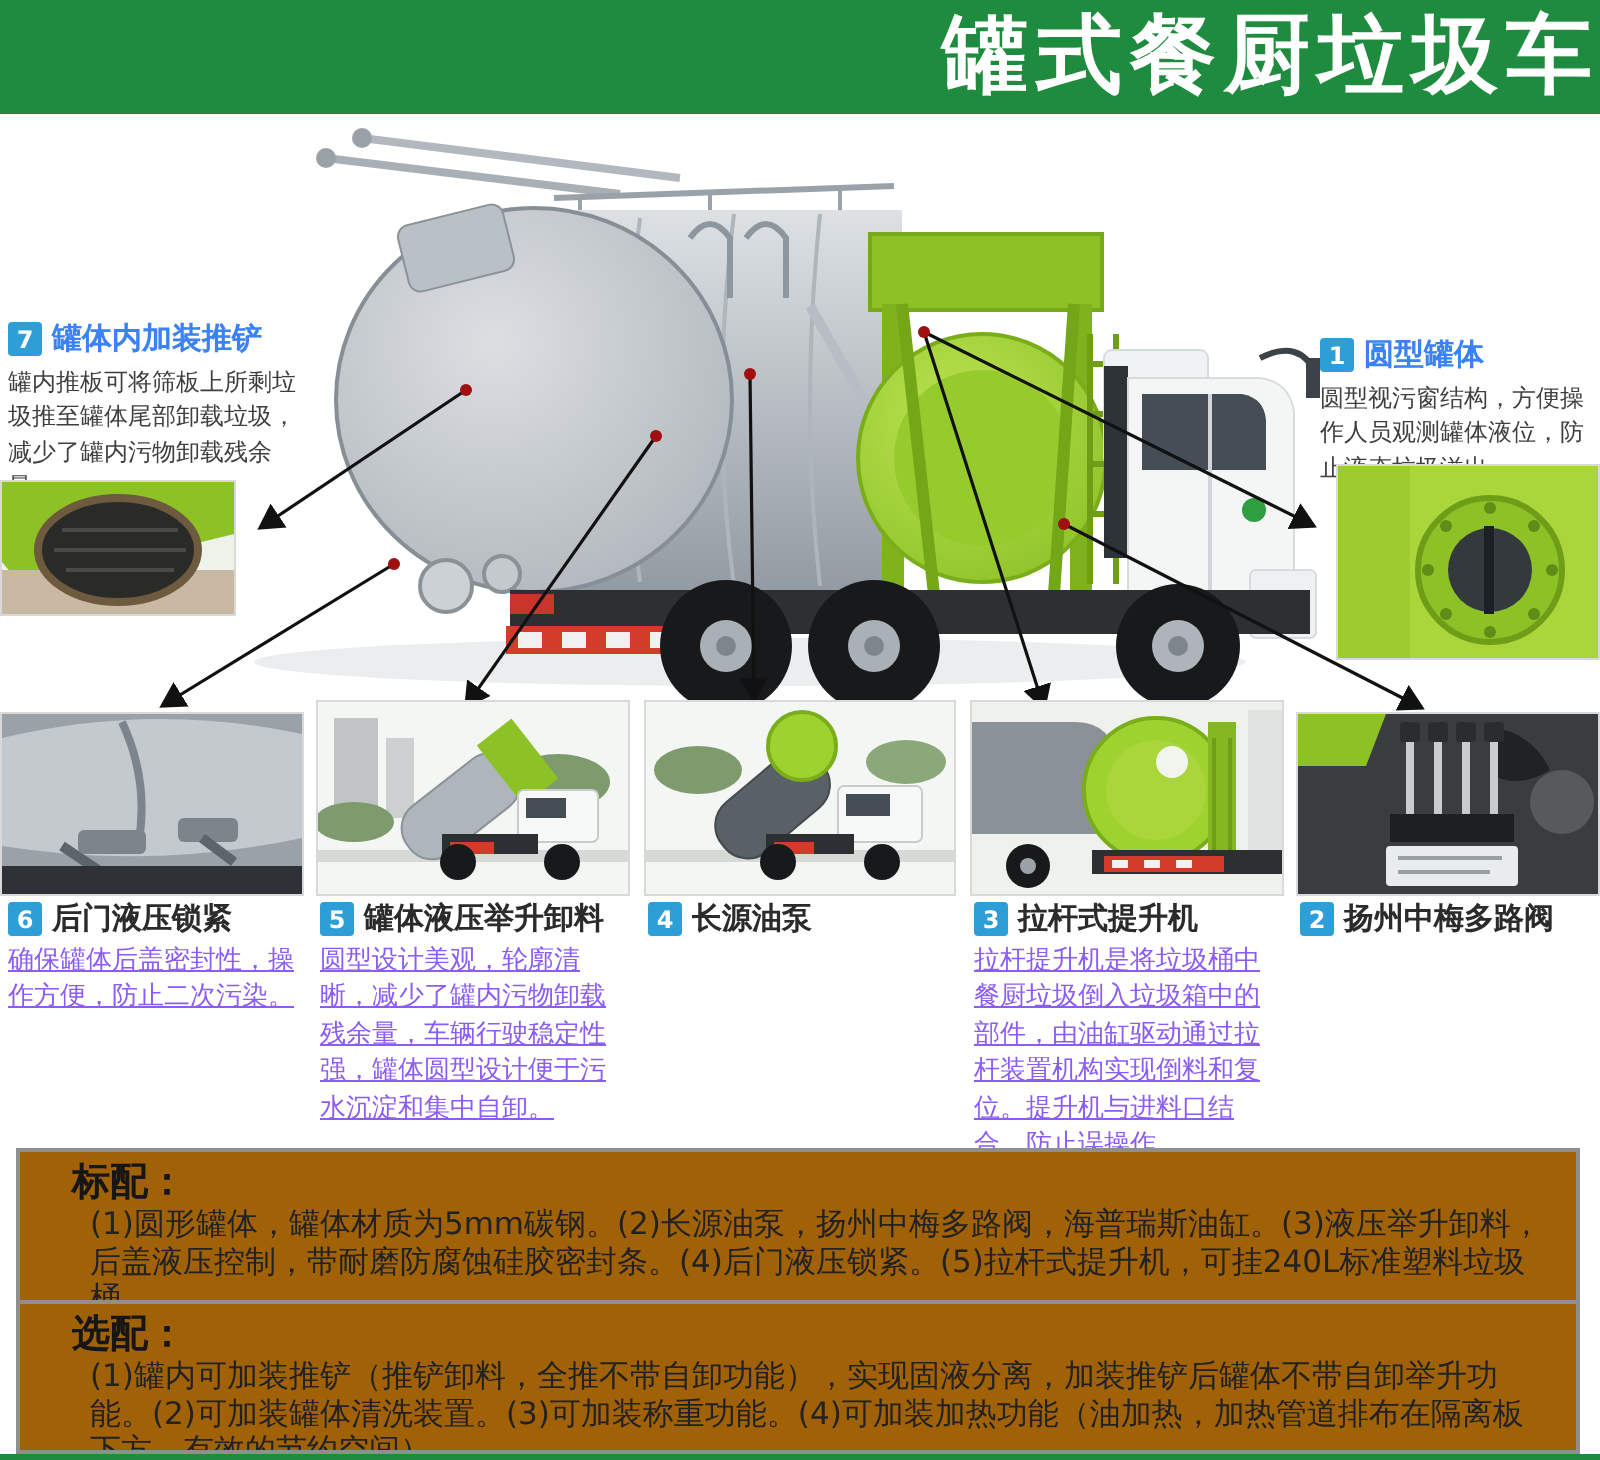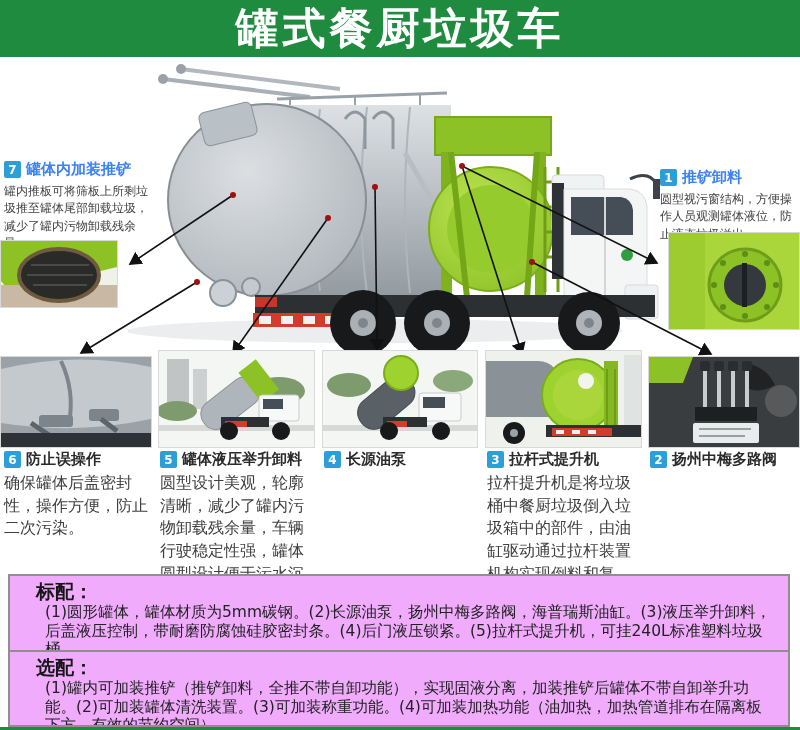--- a/index.html
+++ b/index.html
@@ -1,37 +1,37 @@
 <!DOCTYPE html>
 <html><head>
 <meta charset="utf-8">
 <style>
   html,body{margin:0;padding:0;background:#fff;}
   .page{position:relative;width:800px;height:730px;overflow:hidden;background:#fff;
         font-family:"DejaVu Sans","Liberation Sans",sans-serif;}
   
   .hdr{position:absolute;left:0;top:0;width:800px;height:57px;background:#1e8b3e;
-       display:flex;align-items:center;justify-content:center;}
+       display:flex;align-items:center;justify-content:flex-end;}
   .hdr-title{color:#fff;font-size:43px;font-weight:bold;letter-spacing:4px;line-height:1;}
   
   .co{position:absolute;}
   .co-head{display:flex;align-items:center;margin-bottom:4px;}
   .badge{flex:0 0 auto;width:17px;height:17px;background:#2e9ed6;color:#fff;border-radius:2px;
          font-size:12px;font-weight:bold;display:flex;align-items:center;justify-content:center;margin-right:5px;}
   .co-title{font-size:15px;font-weight:bold;color:#3b82f6;white-space:nowrap;}
   .co-desc{font-size:12px;color:#3f3f3f;line-height:1.45;}
   .photo{position:absolute;border:1px solid #d9d9d9;background:#f4f6f2;overflow:hidden;box-sizing:border-box;}
   .photo svg{display:block;}
   
   .feat{position:absolute;top:450px;}
   .feat-head{display:flex;align-items:center;margin-bottom:3px;}
   .feat-title{font-size:15px;font-weight:bold;color:#2b2b2b;white-space:nowrap;}
-  .feat-desc{font-size:16px;color:#404040;line-height:1.42;}
+  .feat-desc{font-size:13px;color:#8b5cf6;line-height:1.42;text-decoration:underline;}
   
-  .cfg{position:absolute;left:8px;width:782px;border:2px solid #8f8f8f;background:#f0abfc;
+  .cfg{position:absolute;left:8px;width:782px;border:2px solid #8f8f8f;background:#a16207;
        box-sizing:border-box;padding:4px 14px 2px 26px;overflow:hidden;}
   .cfg-label{font-size:19px;line-height:22px;font-weight:bold;color:#161616;margin-bottom:1px;}
   .cfg-text{font-size:15.5px;line-height:1.2;color:#222;padding-left:9px;}
   .strip{position:absolute;left:0;top:727px;width:800px;height:3px;background:#1e8b3e;}
   .overlay{position:absolute;left:0;top:0;pointer-events:none;}
 </style>
 </head>
 <body>
 
 <div class="page">
@@ -141,21 +141,21 @@
       <ellipse cx="58" cy="34" rx="40" ry="26" fill="none" stroke="#6d5a3f" stroke-width="4"></ellipse>
       <line x1="30" y1="24" x2="88" y2="24" stroke="#4a4a46" stroke-width="2"></line>
       <line x1="26" y1="34" x2="92" y2="34" stroke="#4a4a46" stroke-width="2"></line>
       <line x1="32" y1="44" x2="86" y2="44" stroke="#4a4a46" stroke-width="2"></line>
     </svg>
   </div>
 
   <div class="co" style="left:660px;top:168px;width:140px;">
     <div class="co-head">
       <span class="badge">1</span>
-      <span class="co-title">推铲卸料</span>
+      <span class="co-title">圆型罐体</span>
     </div>
     <div class="co-desc">圆型视污窗结构，方便操作人员观测罐体液位，防止液态垃圾溢出。</div>
   </div>
   <div class="photo" style="left:668px;top:232px;width:132px;height:98px;">
     <svg width="130" height="96" viewBox="0 0 130 96">
       <rect width="130" height="96" fill="#e3ecd2"></rect>
       <rect x="0" y="0" width="42" height="96" fill="#9ccc30"></rect>
       <rect x="36" y="0" width="94" height="96" fill="#aad63c"></rect>
       <circle cx="76" cy="52" r="36" fill="#8cc226" stroke="#6f9d18" stroke-width="3"></circle>
       <circle cx="76" cy="52" r="21" fill="#33393d"></circle>
@@ -288,21 +288,21 @@
       <rect x="46" y="50" width="62" height="14" fill="#1d1f21"></rect>
       <rect x="44" y="66" width="66" height="20" rx="2" fill="#e9ecec"></rect>
       <line x1="50" y1="72" x2="102" y2="72" stroke="#9aa0a2" stroke-width="2"></line>
       <line x1="50" y1="79" x2="96" y2="79" stroke="#9aa0a2" stroke-width="2"></line>
     </svg>
   </div>
 
   <div class="feat" style="left:4px;width:148px;">
     <div class="feat-head">
       <span class="badge">6</span>
-      <span class="feat-title">防止误操作</span>
+      <span class="feat-title">后门液压锁紧</span>
     </div>
     <div class="feat-desc">确保罐体后盖密封性，操作方便，防止二次污染。</div>
   </div>
   <div class="feat" style="left:160px;width:155px;">
     <div class="feat-head">
       <span class="badge">5</span>
       <span class="feat-title">罐体液压举升卸料</span>
     </div>
     <div class="feat-desc">圆型设计美观，轮廓清晰，减少了罐内污物卸载残余量，车辆行驶稳定性强，罐体圆型设计便于污水沉淀和集中自卸。</div>
   </div>

